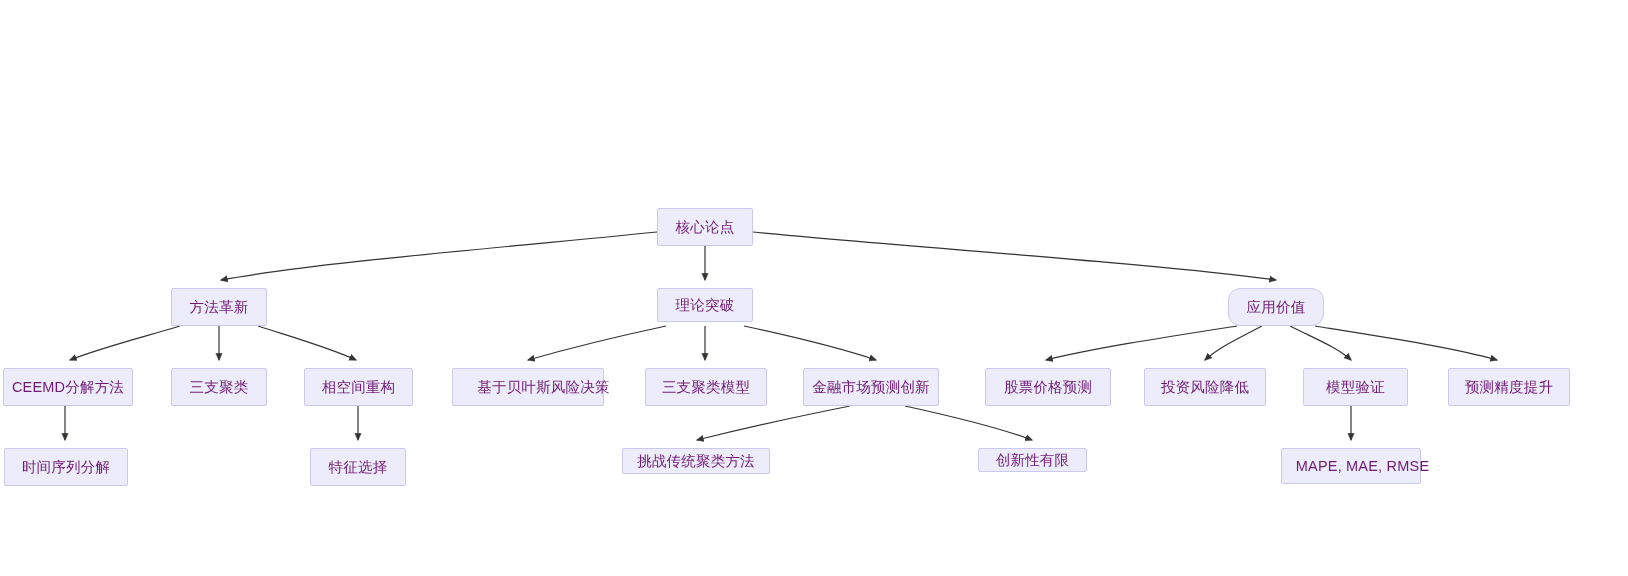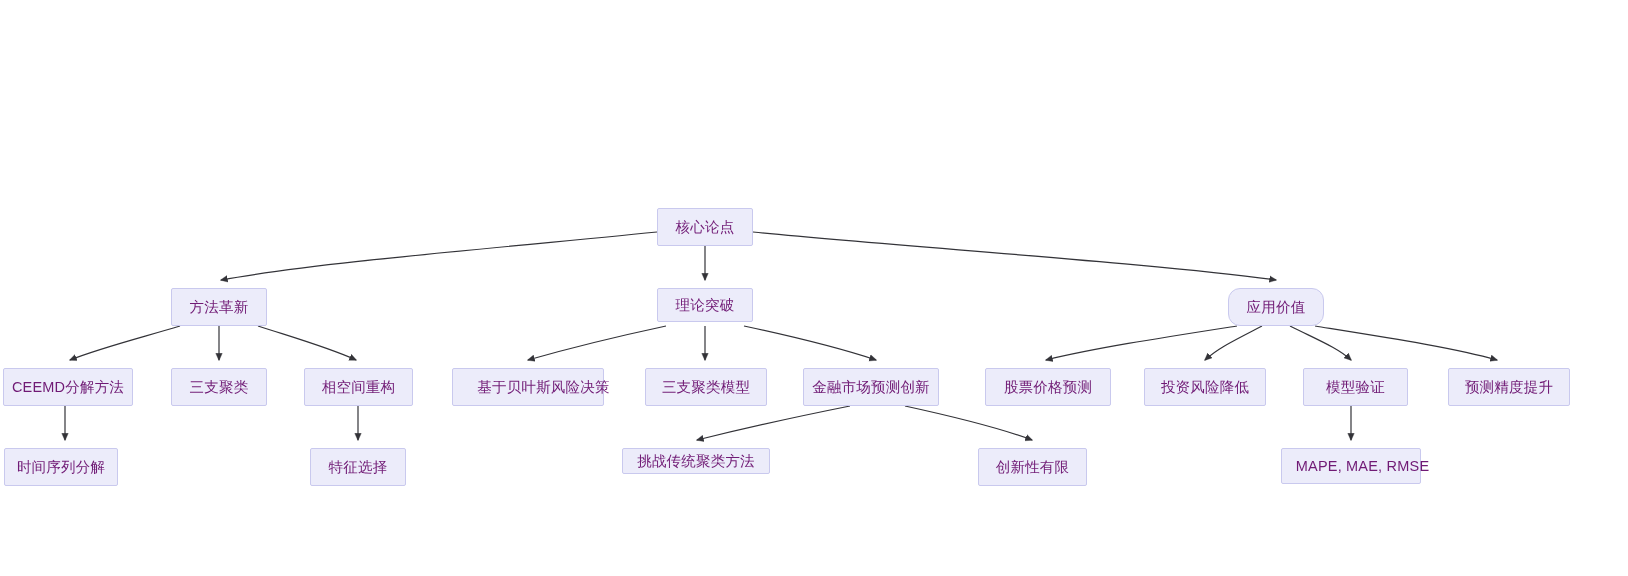--- a/index.html
+++ b/index.html
@@ -118,29 +118,29 @@
       </div>
       <div class="node" style="left: 1144px; top: 368px; width: 122px; height: 38px;">
         <span class="node-label">投资风险降低</span>
       </div>
       <div class="node" style="left: 1303px; top: 368px; width: 105px; height: 38px;">
         <span class="node-label">模型验证</span>
       </div>
       <div class="node" style="left: 1436px; top: 368px; width: 122px; height: 38px; margin-left: 12px;">
         <span class="node-label">预测精度提升</span>
       </div>
-      <div class="node" style="left: 4px; top: 448px; width: 114px; height: 38px;">
+      <div class="node" style="left: 4px; top: 448px; width: 124px; height: 38px;">
         <span class="node-label">时间序列分解</span>
       </div>
       <div class="node" style="left: 310px; top: 448px; width: 96px; height: 38px;">
         <span class="node-label">特征选择</span>
       </div>
       <div class="node" style="left: 622px; top: 448px; width: 148px; height: 26px;">
         <span class="node-label">挑战传统聚类方法</span>
       </div>
-      <div class="node" style="left: 978px; top: 448px; width: 109px; height: 38px;">
+      <div class="node" style="left: 978px; top: 448px; width: 109px; height: 24px;">
         <span class="node-label">创新性有限</span>
       </div>
       <div class="node" style="left: 1281px; top: 448px; width: 140px; height: 36px; padding-left: 23px;">
         <span class="node-label">MAPE, MAE, RMSE</span>
       </div>
     </div>
 </div>
 
 </body></html>

